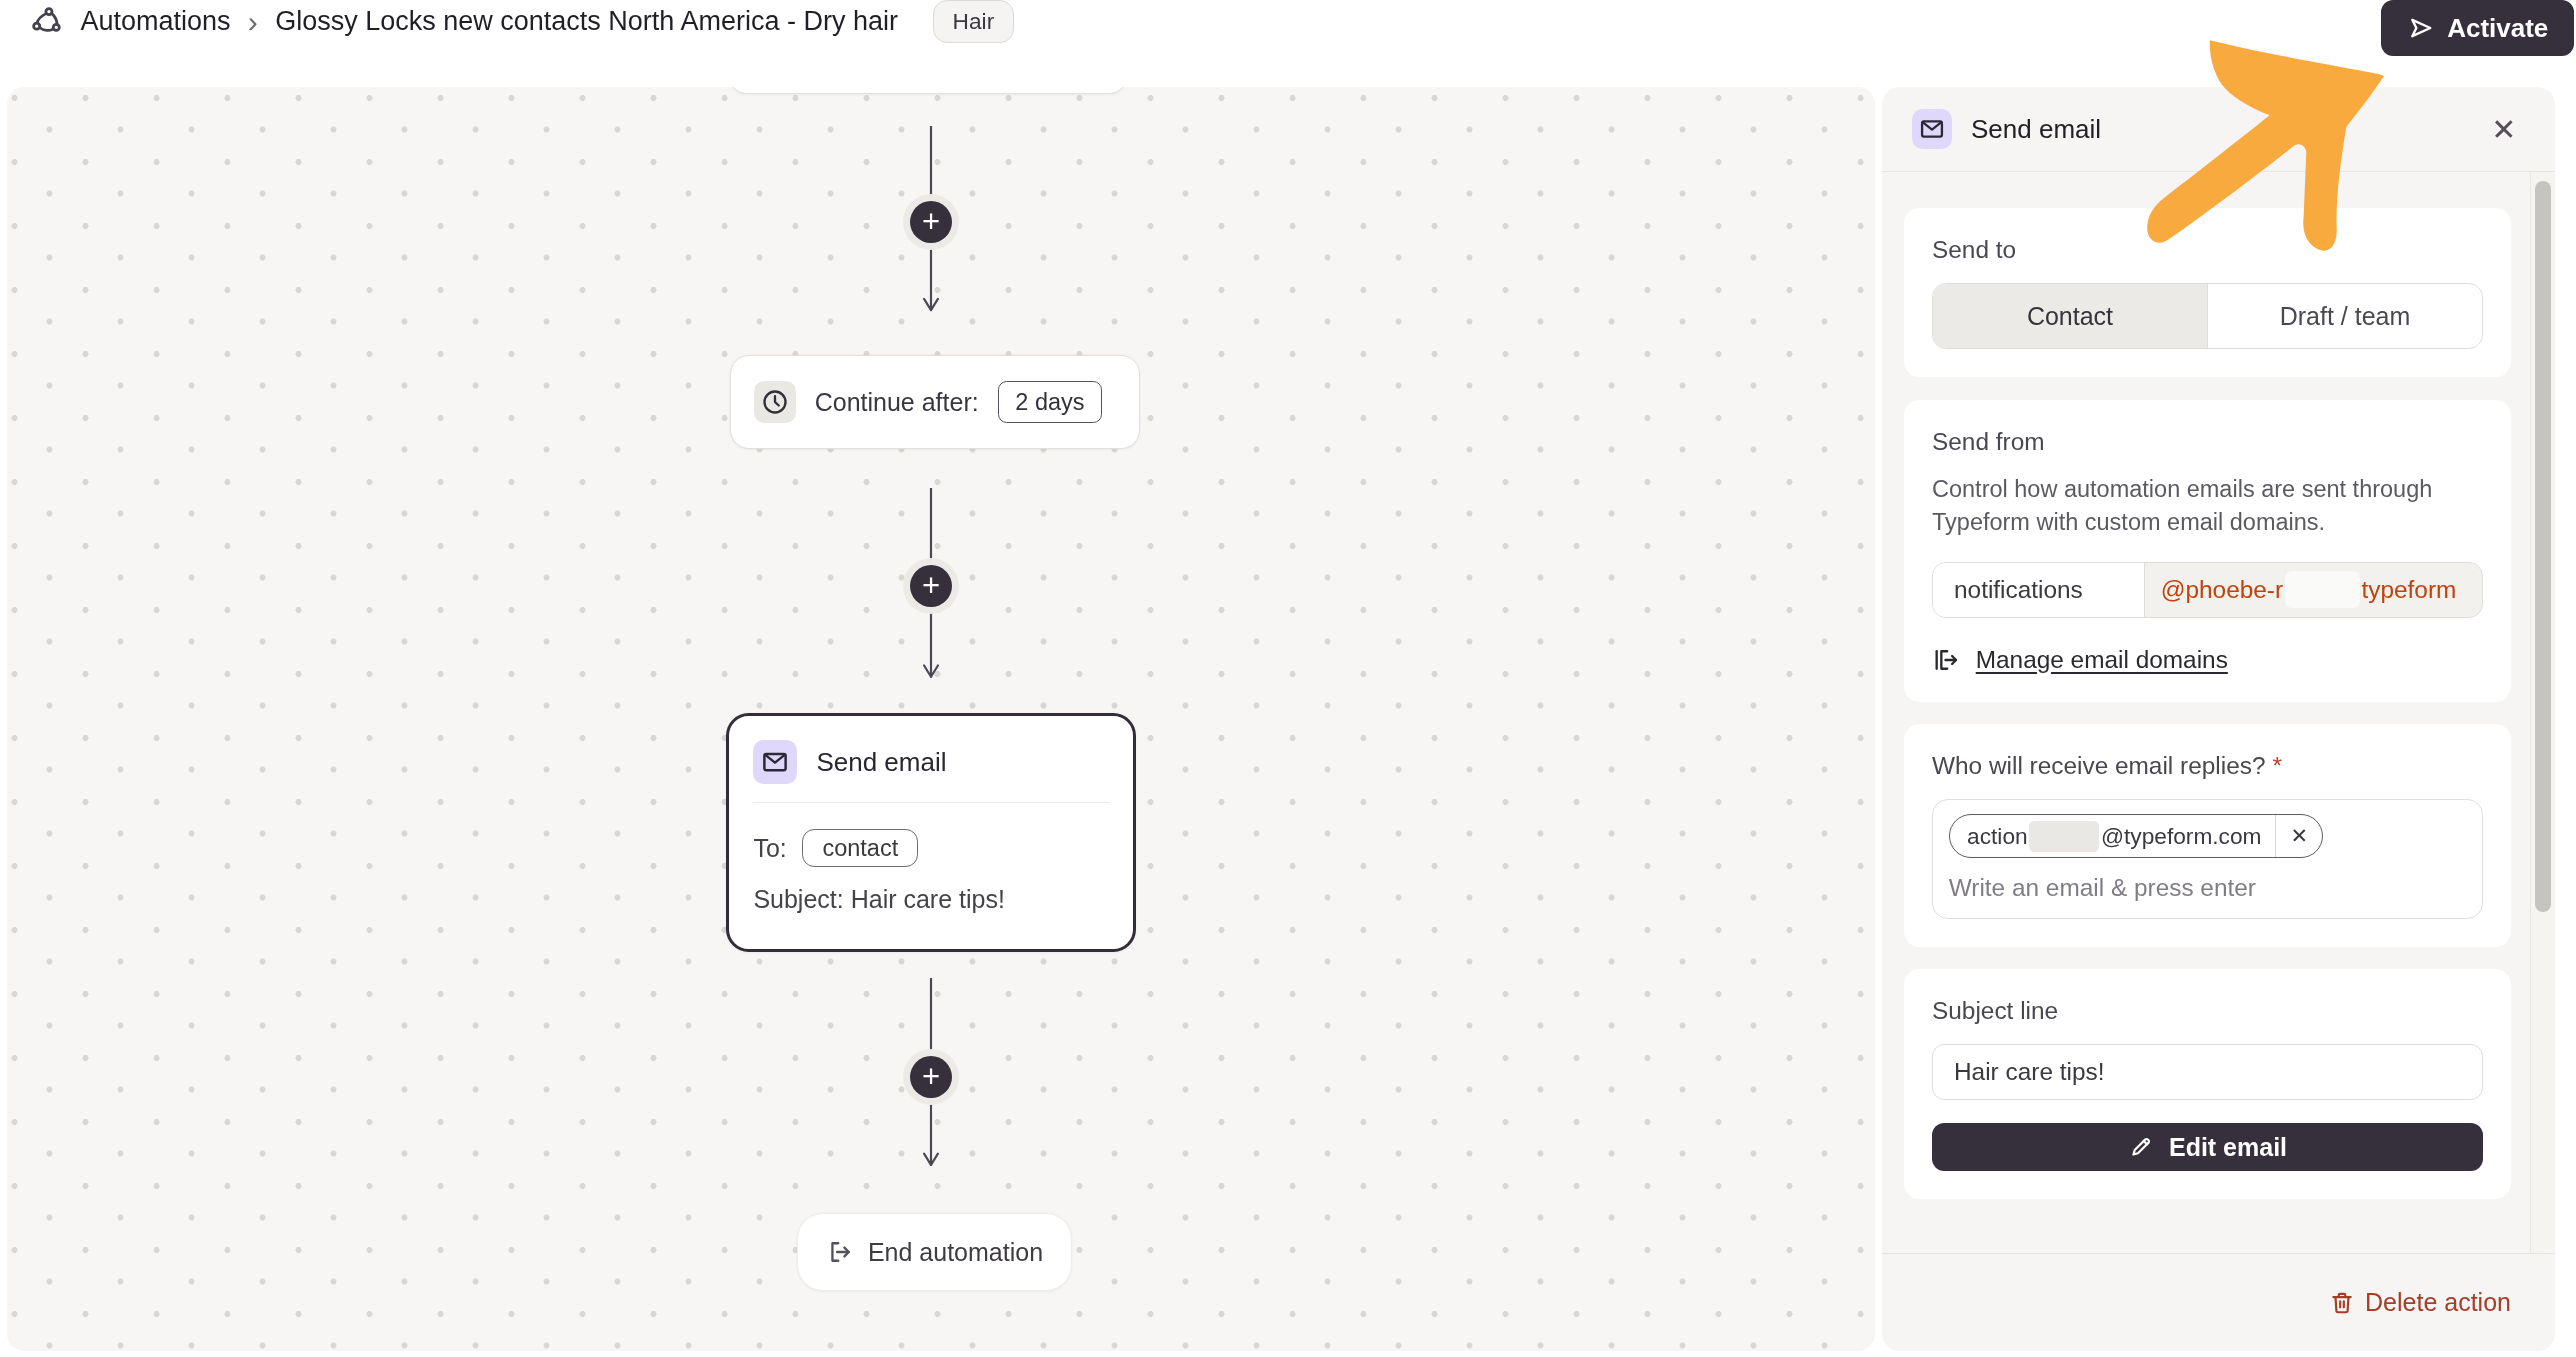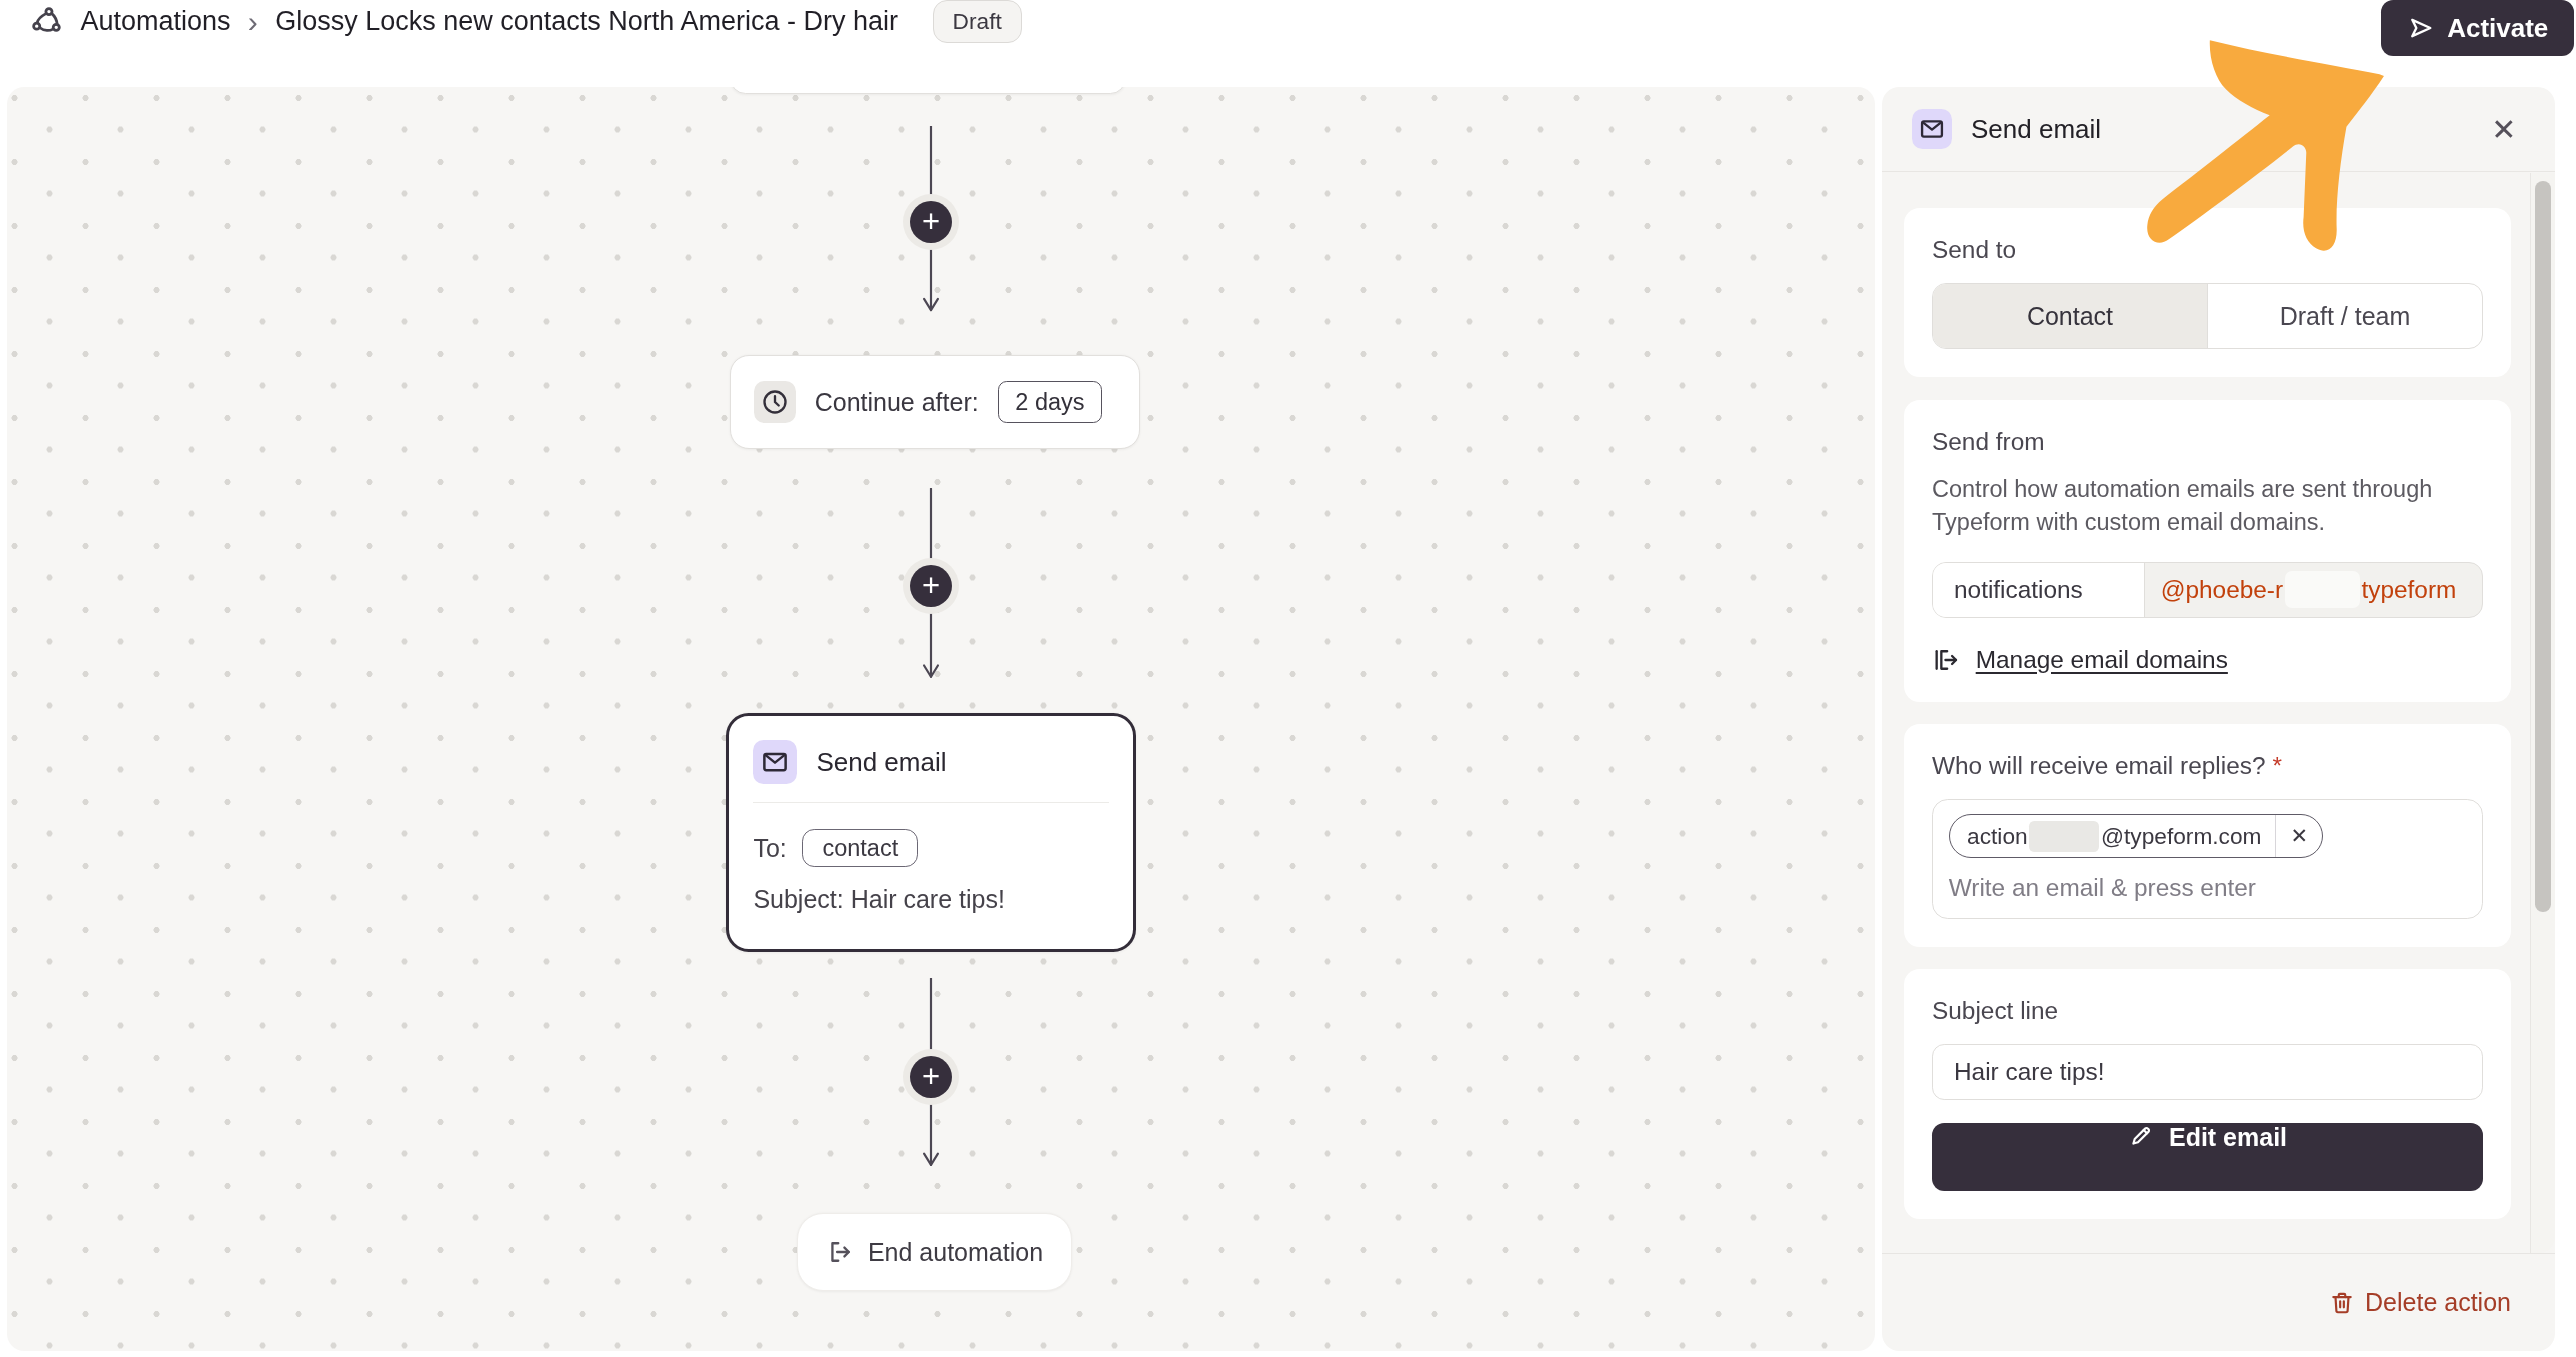--- a/index.html
+++ b/index.html
@@ -108,22 +108,22 @@
   .chip .body { display:flex; align-items:center; padding:0 14px 0 17.4px; height:100%; }
   .redact-gray { display:inline-block; width:70px; height:31px; background:#E9E8E5;
     border-radius:5.2px; margin:0 1.7px; }
   .chip .x { height:100%; display:flex; align-items:center; border-left:1.7px solid #D8D6DA;
     padding:0 14px; background:none; font-size:21px; color:#3B3841; cursor:pointer; border-top:none;border-right:none;border-bottom:none; }
   .ph { margin-top:15.7px; font-size:24.4px; color:#807D86; }
 
   .text-input { height:56px; border:1.7px solid #E0DEDB; border-radius:12.2px; background:#fff;
     display:flex; align-items:center; padding:0 21px; font-size:24.4px; color:#3B3841;
     margin-bottom:22.7px; cursor:text; }
-  .btn-dark { width:100%; height:68px; background:#362F3C; color:#fff; border:none;
-    border-radius:12.2px; font-size:25px; font-weight:600; display:flex; 
+  .btn-dark { width:100%; height:48px; background:#362F3C; color:#fff; border:none;
+    border-radius:12.2px; font-size:25px; font-weight:600; display:flex; align-items:center;
     justify-content:center; gap:15px; cursor:pointer; }
 
   .panel-foot { position:absolute; left:0; right:0; bottom:0; height:98px;
     border-top:1.7px solid #E7E5E2; display:flex; align-items:center;
     justify-content:flex-end; padding-right:44px; }
   .delete { display:flex; align-items:center; gap:10.5px; background:none; border:none;
     color:#A53D27; font-size:25px; font-weight:500; cursor:pointer; }
 
   .doodle-arrow { position:absolute; left:2067px; top:7px; z-index:60; pointer-events:none; }
   svg.ic { display:block; }
@@ -139,21 +139,21 @@
           <circle cx="4.6" cy="15.2" r="2.1"></circle>
           <circle cx="18" cy="16" r="2.1"></circle>
         <path d="M10.9 6.6 C7.6 8.4, 5.3 10.8, 4.9 12.9"></path>
         <path d="M6.8 16.3 C9.8 18.7, 13.6 18.5, 15.7 17.2"></path>
         <path d="M18.6 13.8 C18.3 11, 16.6 8, 15 6.6"></path>
       </svg>
     </span>
     <span>Automations</span>
     <span class="sep">›</span>
     <span>Glossy Locks new contacts North America - Dry hair</span>
-    <span class="badge">Draft</span>
+    <span class="badge">Hair</span>
   </div>
   <button class="activate">
     <span>
       <svg class="ic" width="28" height="28" viewBox="0 0 24 24" fill="none" stroke="#fff" stroke-width="2" stroke-linejoin="round" stroke-linecap="round">
         <path d="M4.5 5 L20 12 L4.5 19 L8 12 Z"></path>
       </svg>
     </span>
     <span>Activate</span>
   </button>
 </div>

